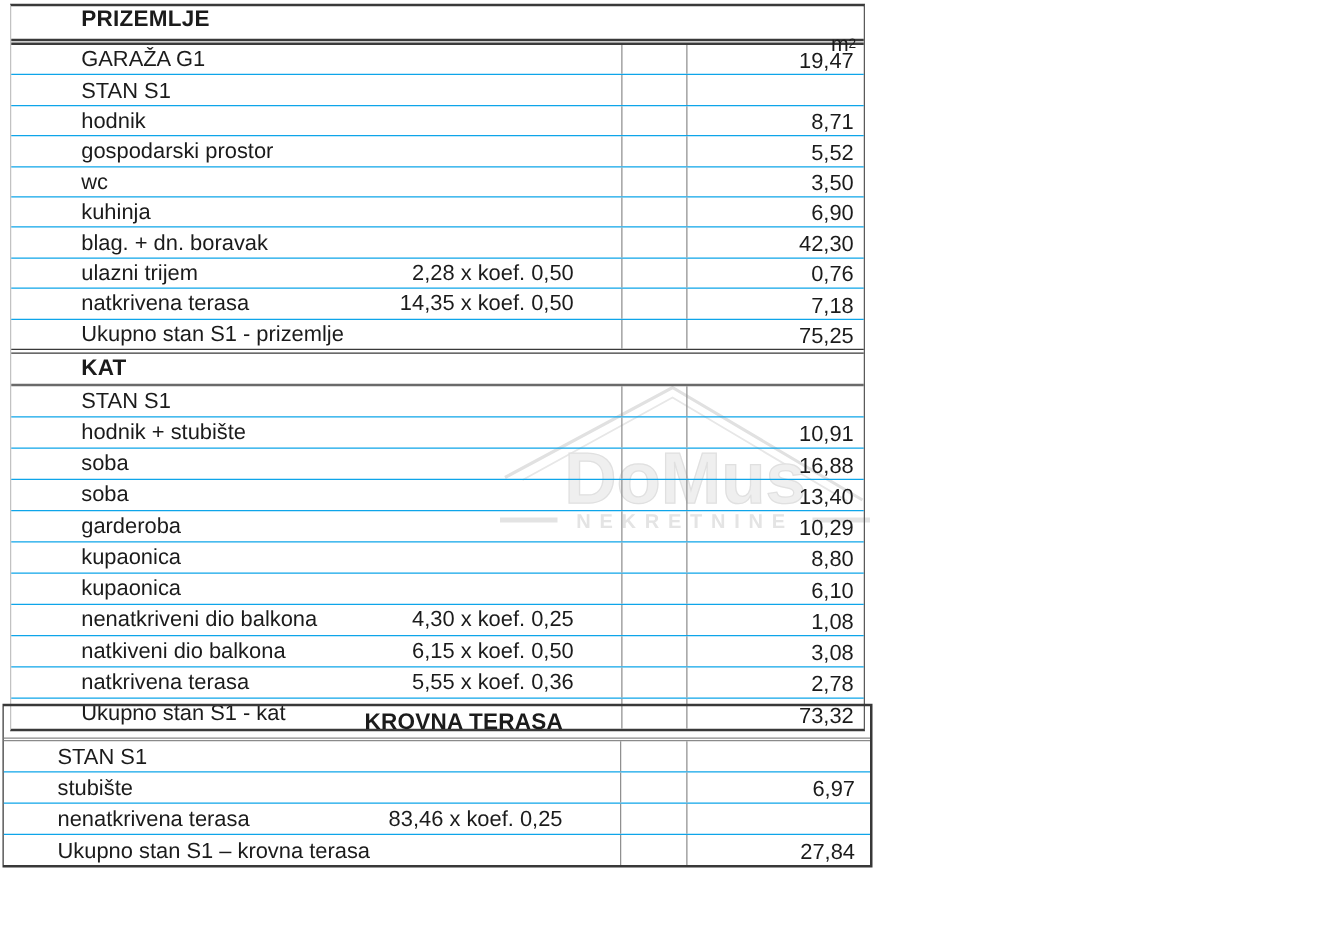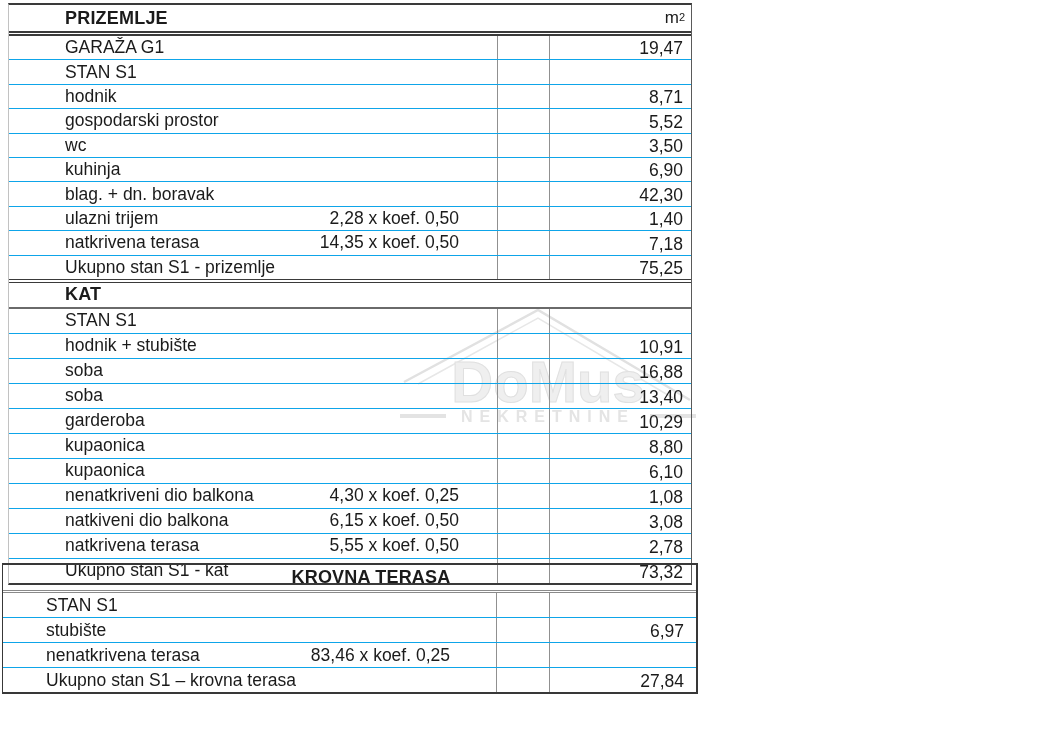--- a/index.html
+++ b/index.html
@@ -21,21 +21,21 @@
     border:2px solid #383838;border-left-width:1.5px;
   }
   .sec{display:block;}
   .row{display:flex;align-items:stretch;border-bottom:1px solid #0ea5e9;background:transparent;}
   .row.total{border-bottom:none;}
   .tbl1 .s0 .row{height:23.4px;}
   .tbl1 .s1 .row{height:24px;}
   .tbl2  .row{height:24px;}
   
   .sec-hdr{border-bottom:5px double #3a3a3a;}
-  .tbl1 .s0 .sec-hdr{height:26px;}
+  .tbl1 .s0 .sec-hdr{height:26px;flex-direction:column;}
   .tbl1 .s1{border-top:4px double #3a3a3a;}
   .tbl1 .s1 .sec-hdr{height:24px;border-bottom:2px solid #6a6a6a;align-items:center;}
   .tbl2 .sec-hdr{height:25px;border-bottom:3px double #8a8a8a;justify-content:center;}
   .hl{display:flex;align-items:center;font-weight:700;font-size:18px;letter-spacing:.2px;}
   .tbl1 .hl{padding-left:56px;}
   .tbl2 .hl{padding-left:43px;}
   .hu{flex:1;display:flex;align-items:center;justify-content:flex-end;padding-right:6px;font-weight:400;font-size:17px;}
   .hu sup{font-size:11px;line-height:1;position:relative;top:-1px;}
   
   .cl{box-sizing:border-box;display:flex;align-items:center;border-right:1px solid #909090;}
@@ -135,21 +135,21 @@
             <span>42,30</span>
           </div>
         </div>
         <div class="row">
           <div class="cl">
             <span>ulazni trijem</span>
             <span class="calc">2,28 x koef. 0,50</span>
           </div>
           <div class="cg"></div>
           <div class="cv">
-            <span>1,40</span>
+            <span>0,76</span>
           </div>
         </div>
         <div class="row">
           <div class="cl">
             <span>natkrivena terasa</span>
             <span class="calc">14,35 x koef. 0,50</span>
           </div>
           <div class="cg"></div>
           <div class="cv">
             <span>7,18</span>
@@ -246,21 +246,21 @@
             <span class="calc">6,15 x koef. 0,50</span>
           </div>
           <div class="cg"></div>
           <div class="cv">
             <span>3,08</span>
           </div>
         </div>
         <div class="row">
           <div class="cl">
             <span>natkrivena terasa</span>
-            <span class="calc">5,55 x koef. 0,50</span>
+            <span class="calc">5,55 x koef. 0,36</span>
           </div>
           <div class="cg"></div>
           <div class="cv">
             <span>2,78</span>
           </div>
         </div>
         <div class="row total">
           <div class="cl">
             <span>Ukupno stan S1 - kat</span>
           </div>

